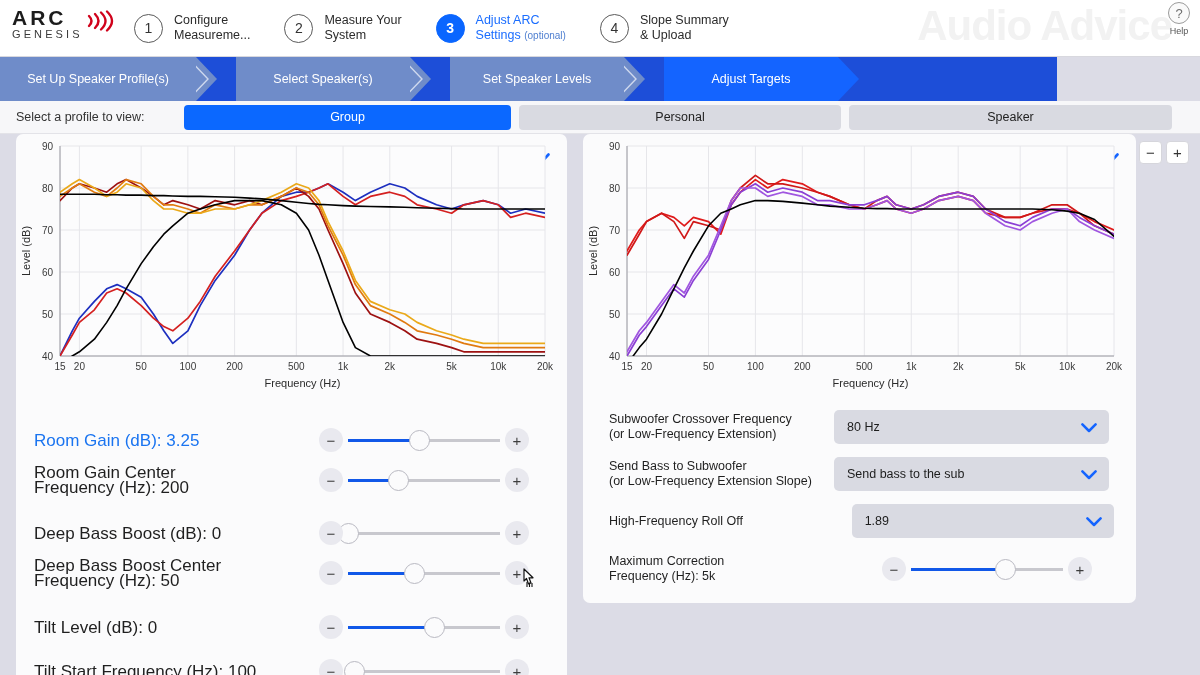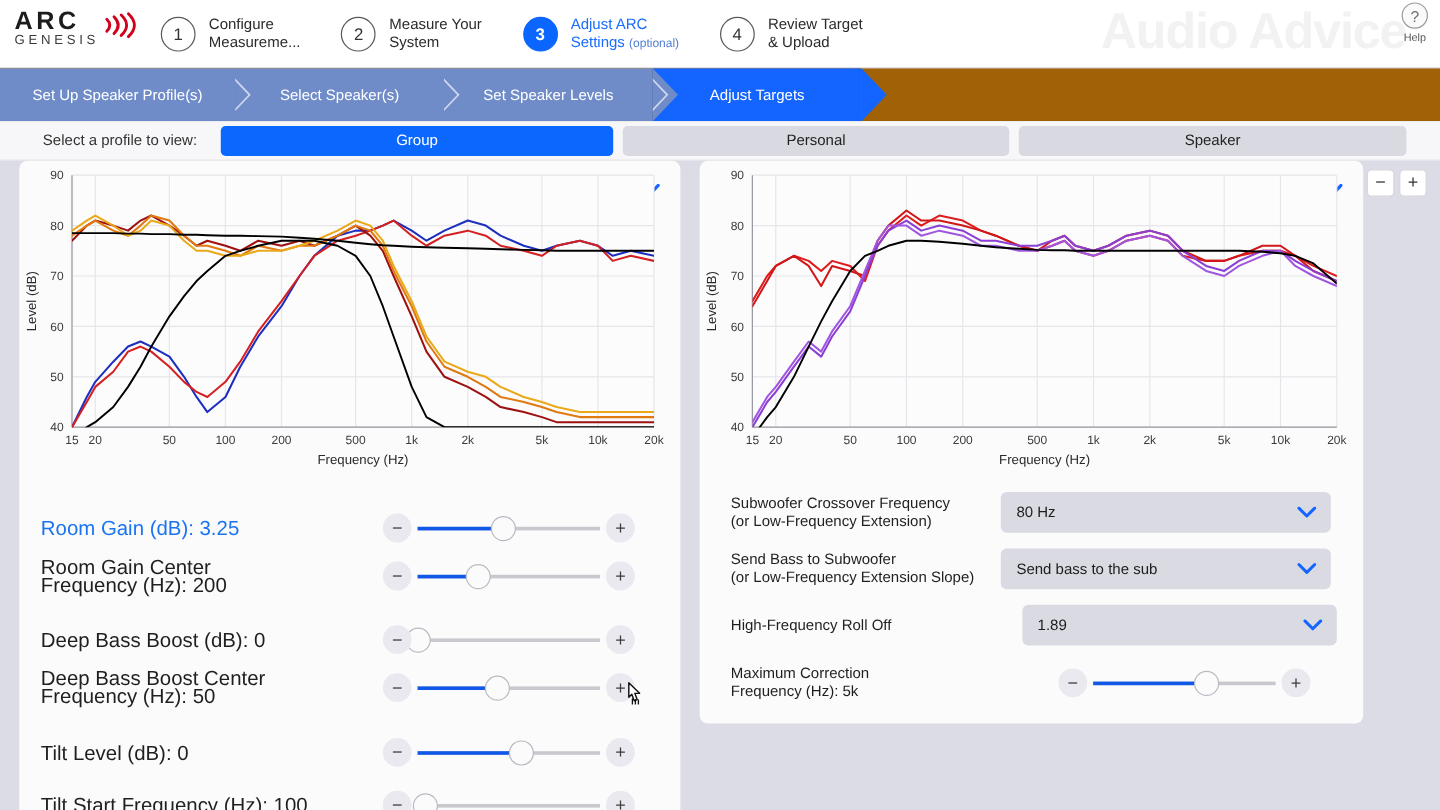--- a/index.html
+++ b/index.html
@@ -51,40 +51,39 @@
   }
   .help-circle {
     width: 22px; height: 22px; border-radius: 50%; border: 1.3px solid #9b9b9b;
     display: flex; align-items: center; justify-content: center;
     font-size: 13px; color: #6d6d6d; background: #fafafa;
   }
   .help-label { font-size: 9px; color: #555; margin-top: 2px; }
 
   
   .crumbs {
-    position: absolute; top: 57px; left: 0; width: 1200px; height: 44px;
-    background: #a16207; display: flex; align-items: stretch;
+    position: absolute; top: 57px; left: 0; width: 1057px; height: 44px;
+    background: #1d4ed8; display: flex; align-items: stretch; gap: 40px;
   }
   .crumb {
     position: relative; display: flex; align-items: center; justify-content: center;
     font-size: 12.5px; color: #ffffff; height: 44px;
   }
   .crumb.inactive { background: #6f8cc9; }
   .crumb.current { background: #1464ff; }
   .crumb .arrow {
     position: absolute; right: -22px; top: 0; width: 22px; height: 44px; z-index: 3;
   }
   .crumb-label { position: relative; z-index: 4; }
 
   
   .profilebar {
     position: absolute; top: 101px; left: 0; width: 1200px; height: 33px;
     background: #f7f7f9; display: flex; align-items: center;
     border-bottom: 1px solid #e3e3e8;
-    text-align: center;
   }
   .profile-label { font-size: 12.5px; color: #333; margin-left: 16px; width: 168px; }
   .profile-btn {
     height: 25px; border-radius: 4px; font-size: 12.5px;
     display: flex; align-items: center; justify-content: center;
     color: #232323; background: #d9dae1; margin-right: 8px; cursor: pointer;
   }
   .profile-btn.sel { background: #0b68ff; color: #ffffff; }
 
   
@@ -185,21 +184,21 @@
           <div>Adjust ARC</div>
           <div>
             <span>Settings</span>
             <span class="step-opt">(optional)</span>
           </div>
         </div>
       </div>
       <div class="step">
         <div class="step-circle">4</div>
         <div class="step-text">
-          <div>Review Target</div>
+          <div>Slope Summary</div>
           <div>&amp; Upload</div>
         </div>
       </div>
     </div>
 
     <div class="watermark">Audio Advice</div>
 
     <div class="help-btn">
       <div class="help-circle">?</div>
       <div class="help-label">Help</div>

